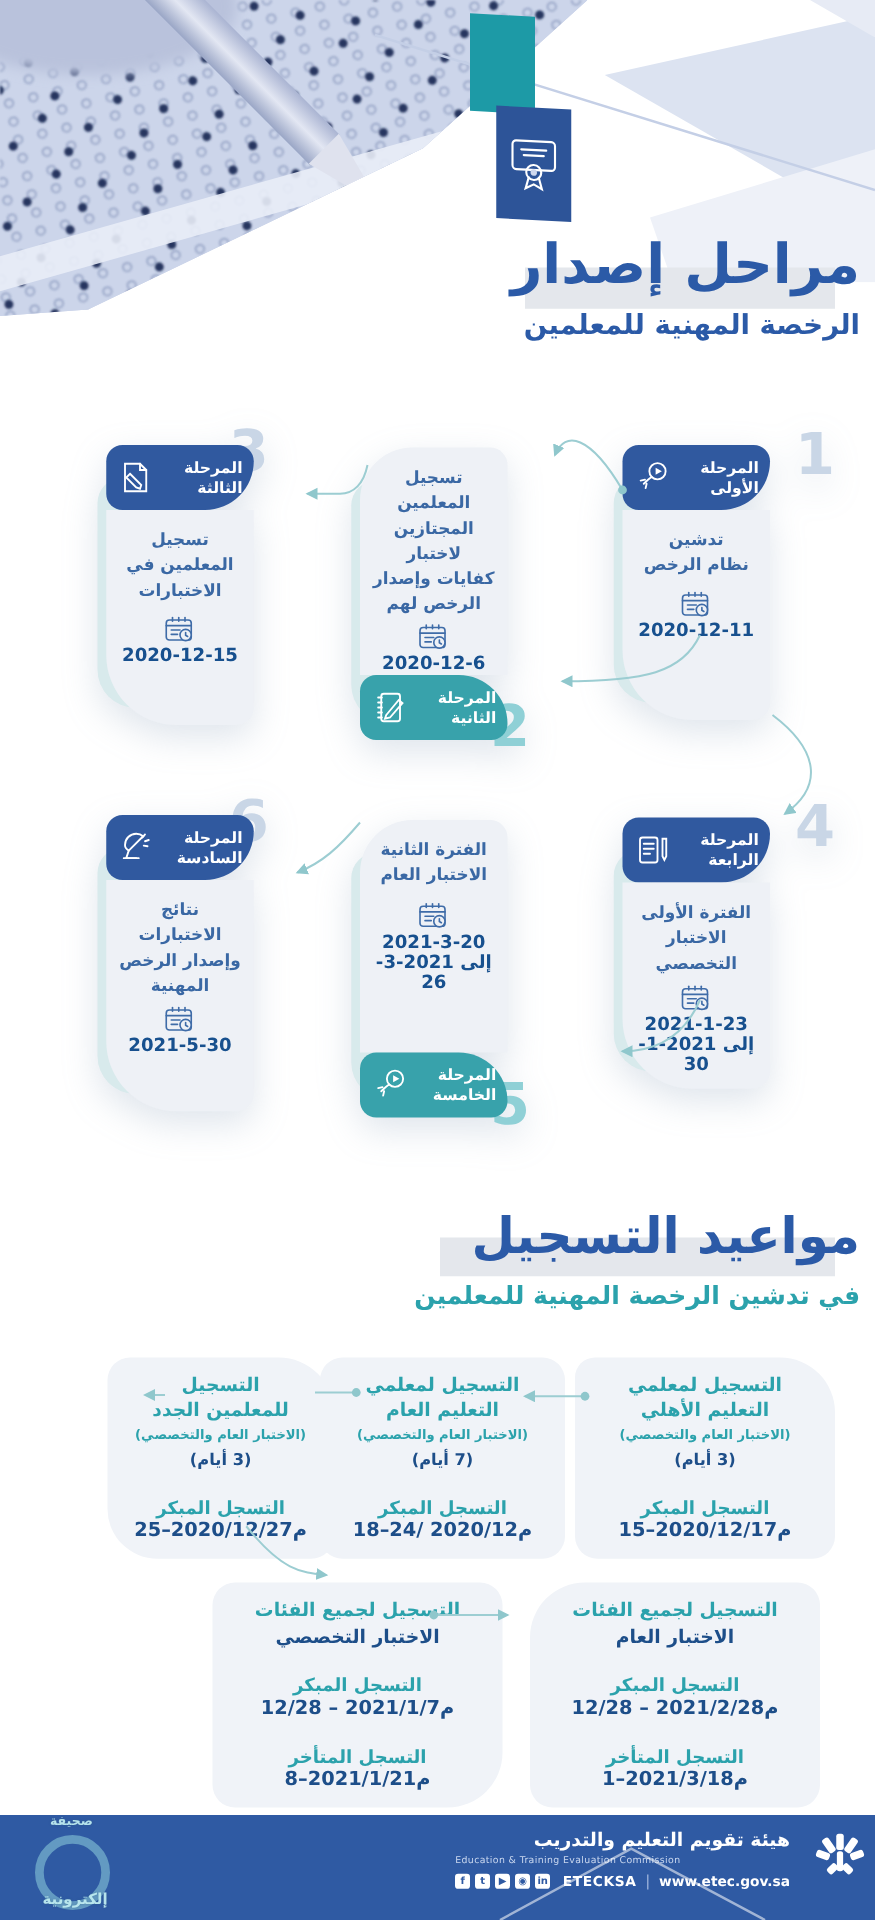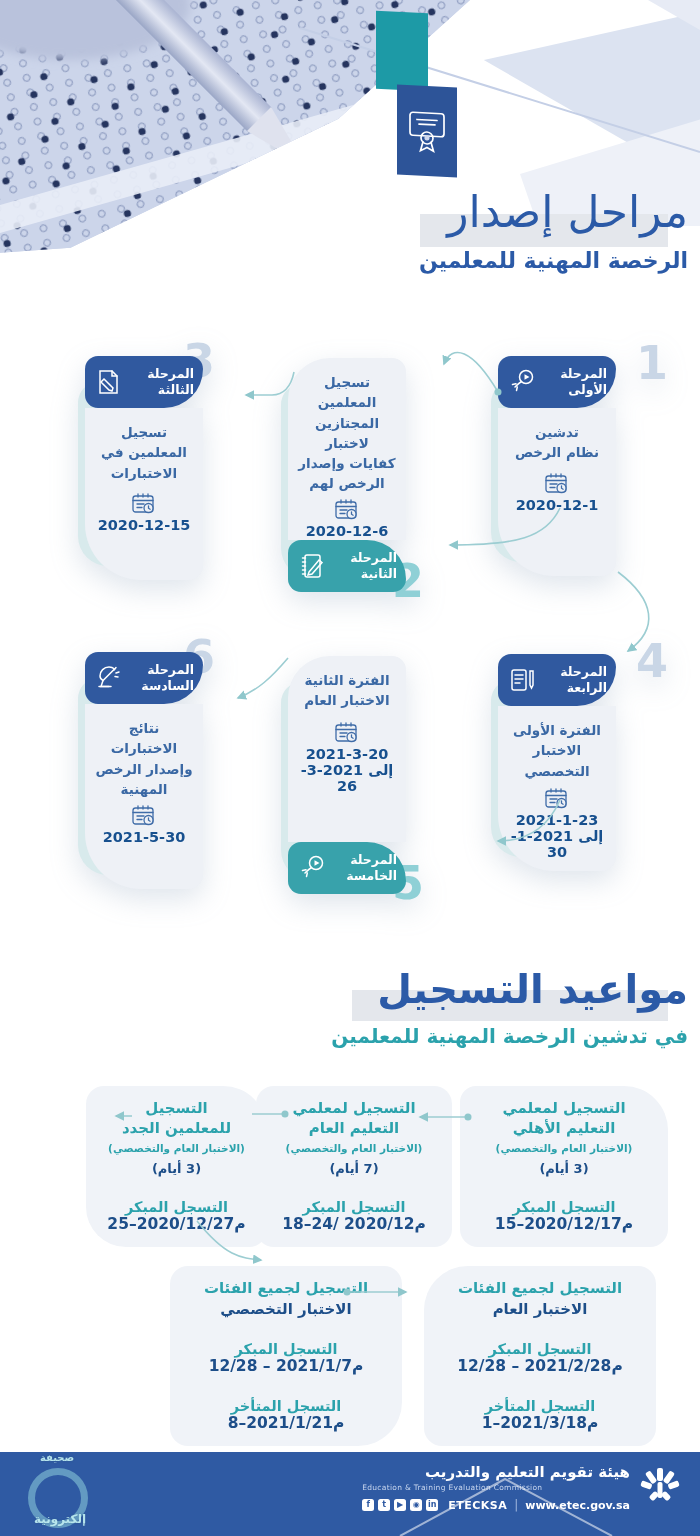--- a/index.html
+++ b/index.html
@@ -12,21 +12,21 @@
   .photo{position:absolute;left:0;top:0;width:470px;height:258px;background:#ccd4e9;
          clip-path:polygon(0 0,100% 0,72% 46%,15% 96%,0 98%);}
   .wedge{position:absolute;}
   .heroline{position:absolute;left:0;top:0;pointer-events:none;}
   .badge-teal{position:absolute;left:376px;top:12px;width:52px;height:78px;background:#1d9aa6;transform:skewY(3deg);z-index:2;}
   .badge-blue{position:absolute;left:397px;top:86px;width:60px;height:90px;background:#2d5498;transform:skewY(3deg);z-index:3;
               display:flex;align-items:center;justify-content:center;}
 
   
   .hbar{position:absolute;background:#e4e7ec;}
-  .h1{position:absolute;right:12px;top:186px;font-size:44px;font-weight:normal;color:#2b5aa7;z-index:2;}
+  .h1{position:absolute;right:12px;top:186px;font-size:44px;font-weight:bold;color:#2b5aa7;z-index:2;}
   .h1sub{position:absolute;right:12px;top:248px;font-size:22px;font-weight:bold;color:#2b5aa7;z-index:2;}
   .h1years{position:absolute;right:12px;top:281px;font-size:26px;font-weight:bold;color:#26a0ab;z-index:2;}
   .h2{position:absolute;right:12px;top:966px;font-size:40px;font-weight:bold;color:#2b5aa7;z-index:2;}
   .h2sub{position:absolute;right:12px;top:1024px;font-size:20px;font-weight:bold;color:#2ba2ac;z-index:2;}
 
   
   .stage{position:absolute;width:118px;z-index:2;filter:drop-shadow(0 10px 14px rgba(110,135,170,.22));}
   .stage::before{content:"";position:absolute;left:-7px;top:26px;bottom:14px;width:30px;
                  background:#d8eaec;border-radius:30px 0 0 44px;z-index:0;}
   .shead{position:relative;height:52px;box-sizing:border-box;color:#fff;display:flex;align-items:center;
@@ -58,21 +58,21 @@
   .rnote{color:#2ba2ac;font-weight:bold;font-size:10.5px;margin-top:3px;}
   .rdays{color:#1d4e89;font-weight:bold;font-size:13px;margin-top:7px;}
   .rlabel{color:#2ba2ac;font-weight:bold;font-size:14.5px;margin-top:23px;}
   .rvalue{color:#1d4e89;font-weight:bold;font-size:15.5px;direction:ltr;unicode-bidi:isolate;}
 
   
   .flow{position:absolute;left:0;top:0;z-index:3;pointer-events:none;}
 
   
   .footer{position:absolute;left:0;top:1452px;width:700px;height:84px;background:#2f5aa3;z-index:2;}
-  .fright{position:absolute;right:12px;top:11px;display:flex;flex-direction:row;gap:2px;align-items:center;direction:ltr;}
+  .fright{position:absolute;right:0;top:11px;display:flex;flex-direction:row;gap:12px;align-items:flex-start;direction:ltr;}
   .forg-ar{font-size:15px;font-weight:bold;color:#fff;text-align:right;direction:rtl;}
   .forg-en{font-size:7.5px;color:#c9d7ef;letter-spacing:.3px;margin-top:2px;text-align:left;}
   .fsoc{display:flex;align-items:center;gap:4px;margin-top:6px;direction:ltr;}
   .soc{width:12px;height:12px;border-radius:2.5px;background:#fff;color:#2f5aa3;font-size:8px;font-weight:bold;
        display:flex;align-items:center;justify-content:center;line-height:1;}
   .handle{color:#fff;font-weight:bold;font-size:11px;margin-left:6px;letter-spacing:.5px;}
   .fsep{color:#9fb5dd;font-size:12px;margin:0 3px;}
   .site{color:#fff;font-weight:bold;font-size:11px;}
   .wm-ring{position:absolute;left:28px;top:1468px;width:46px;height:46px;border-radius:50%;
            border:7px solid rgba(150,215,224,.85);z-index:4;opacity:.6;}
@@ -175,21 +175,21 @@
             <line x1="2" y1="8.5" x2="22" y2="8.5"></line>
           <line x1="7" y1="2" x2="7" y2="5"></line>
             <line x1="12" y1="2" x2="12" y2="5"></line>
             <line x1="17" y1="2" x2="17" y2="5"></line>
           <line x1="6" y1="12" x2="13" y2="12"></line>
             <line x1="6" y1="15.5" x2="11" y2="15.5"></line>
           <circle cx="17.5" cy="16" r="4.5" fill="#eef1f6"></circle>
             <path d="M17.5 14v2.2l1.6 1"></path>
         </svg>
       </div>
-      <div class="sdate">2020-12-1</div>
+      <div class="sdate">2020-12-11</div>
     </div>
   </div>
 
   <div class="stage" style="left:288px;top:358px;">
     <div class="num n-b">2</div>
     <div class="sbody top" style="height:182px;">
       <div class="stext">تسجيل
 المعلمين
 المجتازين لاختبار
 كفايات وإصدار

